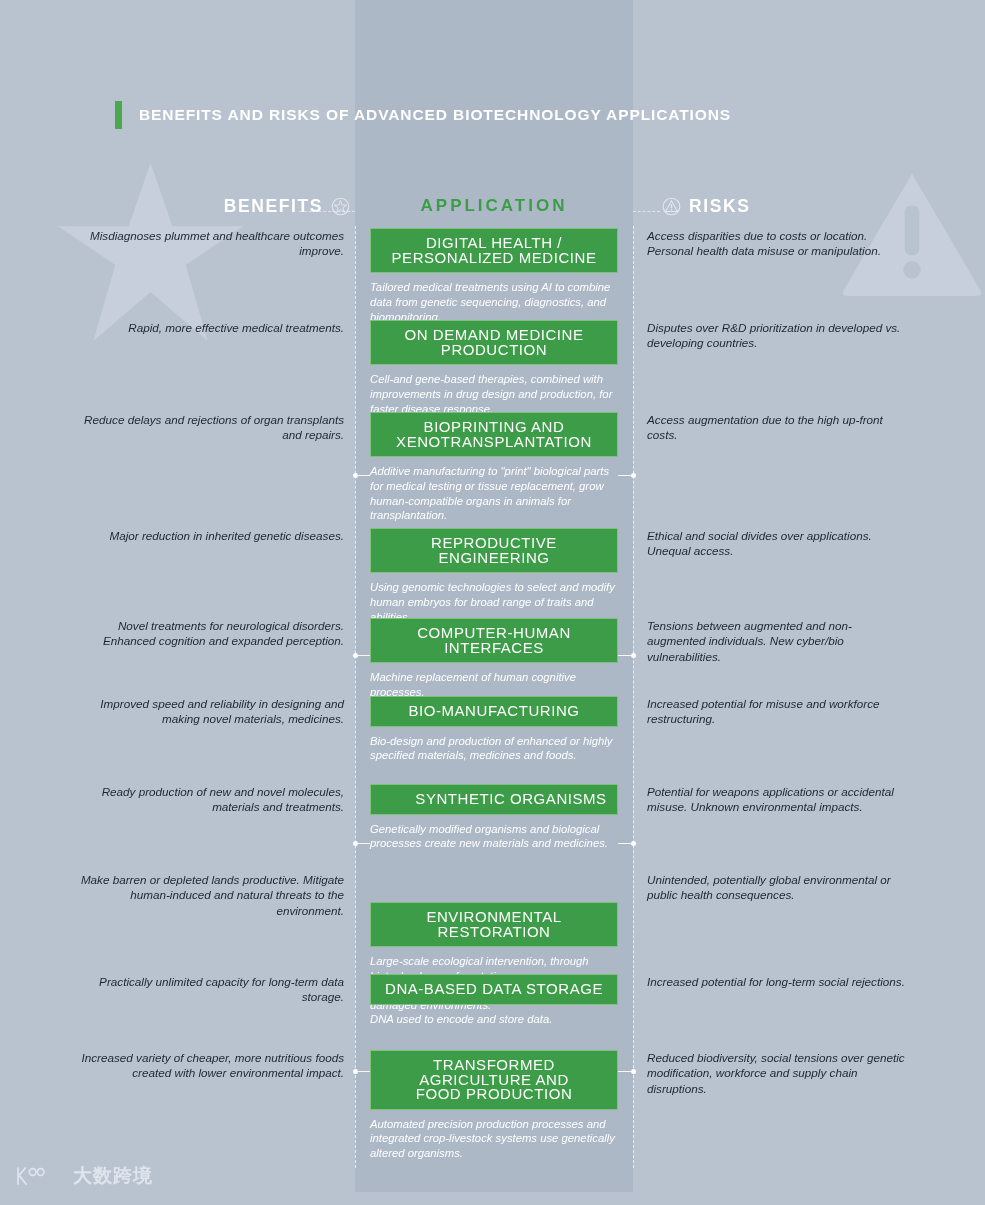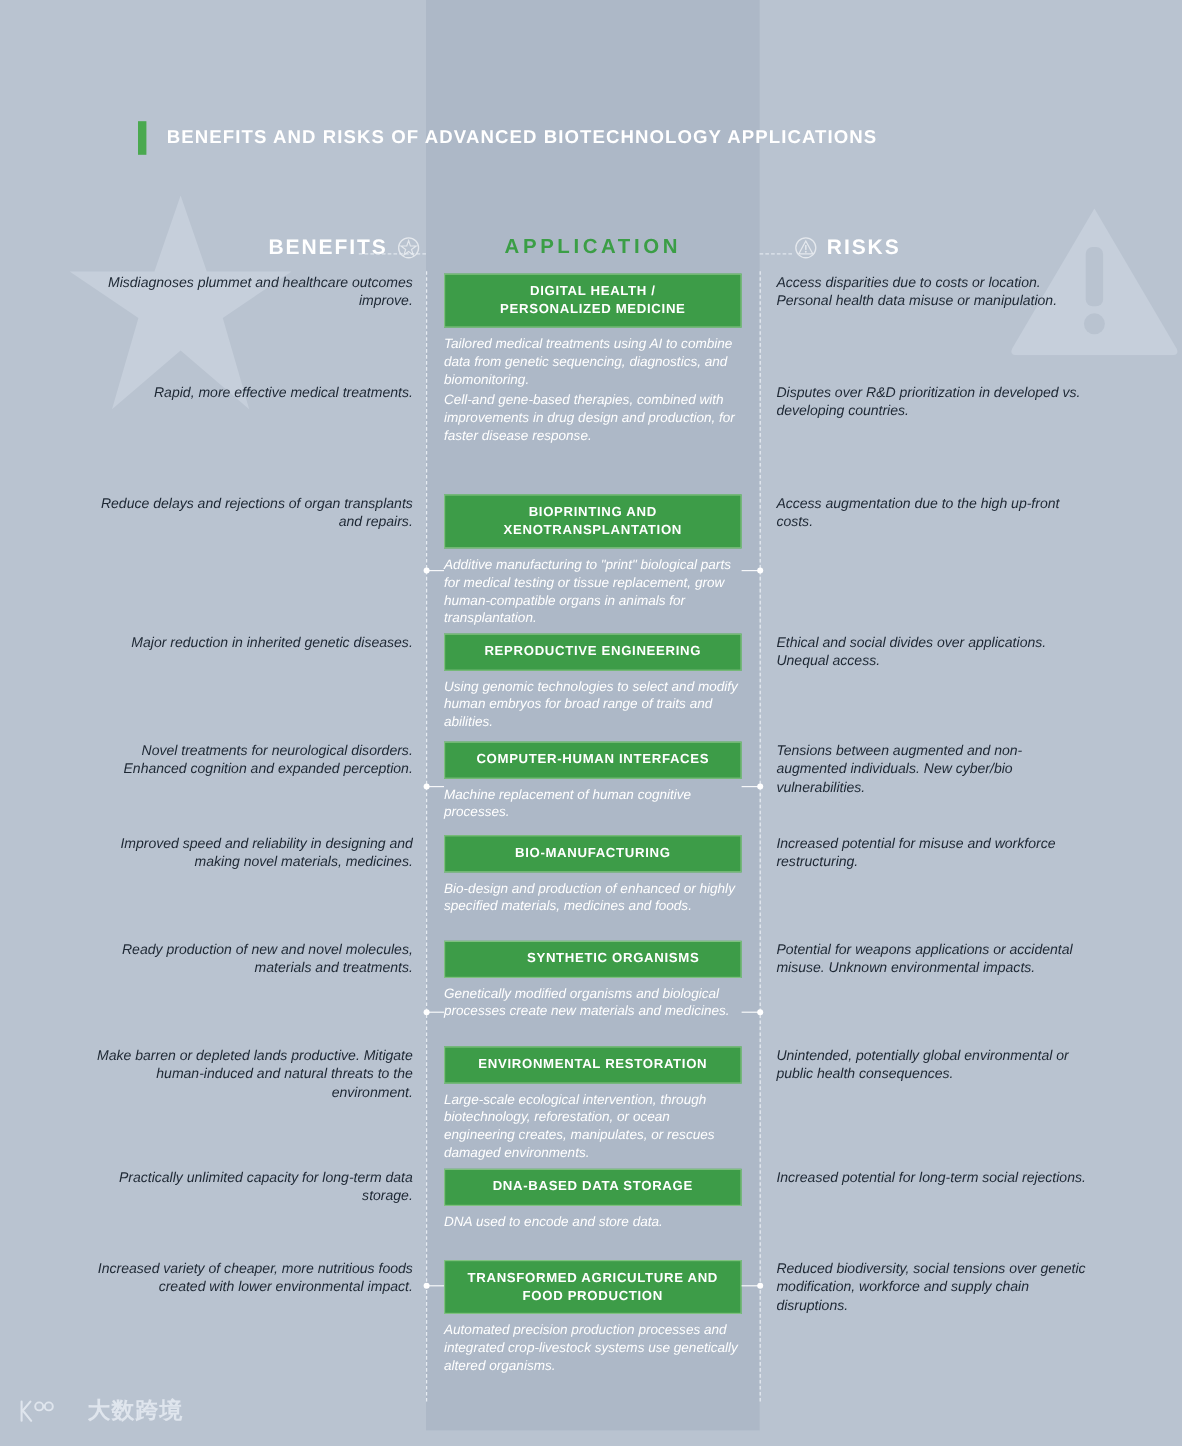--- a/index.html
+++ b/index.html
@@ -156,22 +156,22 @@
     background: #3d9c48;
     border: 1px solid #7fc07f;
     min-height: 36px;
     display: flex;
     align-items: center;
     justify-content: center;
     padding: 7px 10px;
   }
   .app-name {
     color: #ffffff;
-    font-weight: bold;
-    font-size: 11px;
+    font-weight: normal;
+    font-size: 15px;
     letter-spacing: 0.55px;
     text-align: center;
     line-height: 14.5px;
   }
   .app-desc {
     margin-top: 7px;
     color: #ffffff;
     font-style: italic;
     font-size: 11.3px;
     line-height: 14.8px;
@@ -283,20 +283,23 @@
       </div>
       <div class="stub stub-l" style="top: 247px;"></div>
       <div class="stub stub-r" style="top: 247px;"></div>
       <div class="dot dot-l" style="top: 245px;"></div>
       <div class="dot dot-r" style="top: 245px;"></div>
     </div>
     <div class="row" style="top: 320px;">
       <div class="side side-benefit">Rapid, more effective medical treatments.</div>
       <div class="side side-risk">Disputes over R&amp;D prioritization in developed vs. developing countries.</div>
       <div class="app-col">
+        <div class="app-box" style="min-height: 30px;">
+          <div class="app-name">ON DEMAND MEDICINE PRODUCTION</div>
+        </div>
         <div class="app-desc">Cell-and gene-based therapies, combined with improvements in drug design and production, for faster disease response.</div>
       </div>
       <div class="stub stub-l" style="top: 335px;"></div>
       <div class="stub stub-r" style="top: 335px;"></div>
       <div class="dot dot-l" style="top: 333px;"></div>
       <div class="dot dot-r" style="top: 333px;"></div>
     </div>
     <div class="row" style="top: 412px;">
       <div class="side side-benefit">Reduce delays and rejections of organ transplants and repairs.</div>
       <div class="side side-risk">Access augmentation due to the high up-front costs.</div>
@@ -352,21 +355,21 @@
         <div class="app-box" style="min-height: 30px; padding-left: 44px;">
           <div class="app-name">SYNTHETIC ORGANISMS</div>
         </div>
         <div class="app-desc">Genetically modified organisms and biological processes create new materials and medicines.</div>
       </div>
     </div>
     <div class="row" style="top: 872px;">
       <div class="side side-benefit">Make barren or depleted lands productive. Mitigate human-induced and natural threats to the environment.</div>
       <div class="side side-risk">Unintended, potentially global environmental or public health consequences.</div>
       <div class="app-col">
-        <div class="app-box" style="min-height: 30px;">
+        <div class="app-box" style="min-height: 30px; margin-top: 30px;">
           <div class="app-name">ENVIRONMENTAL RESTORATION</div>
         </div>
         <div class="app-desc">Large-scale ecological intervention, through biotechnology, reforestation, or ocean engineering creates, manipulates, or rescues damaged environments.</div>
       </div>
     </div>
     <div class="row" style="top: 974px;">
       <div class="side side-benefit">Practically unlimited capacity for long-term data storage.</div>
       <div class="side side-risk">Increased potential for long-term social rejections.</div>
       <div class="app-col">
         <div class="app-box" style="min-height: 30px;">

